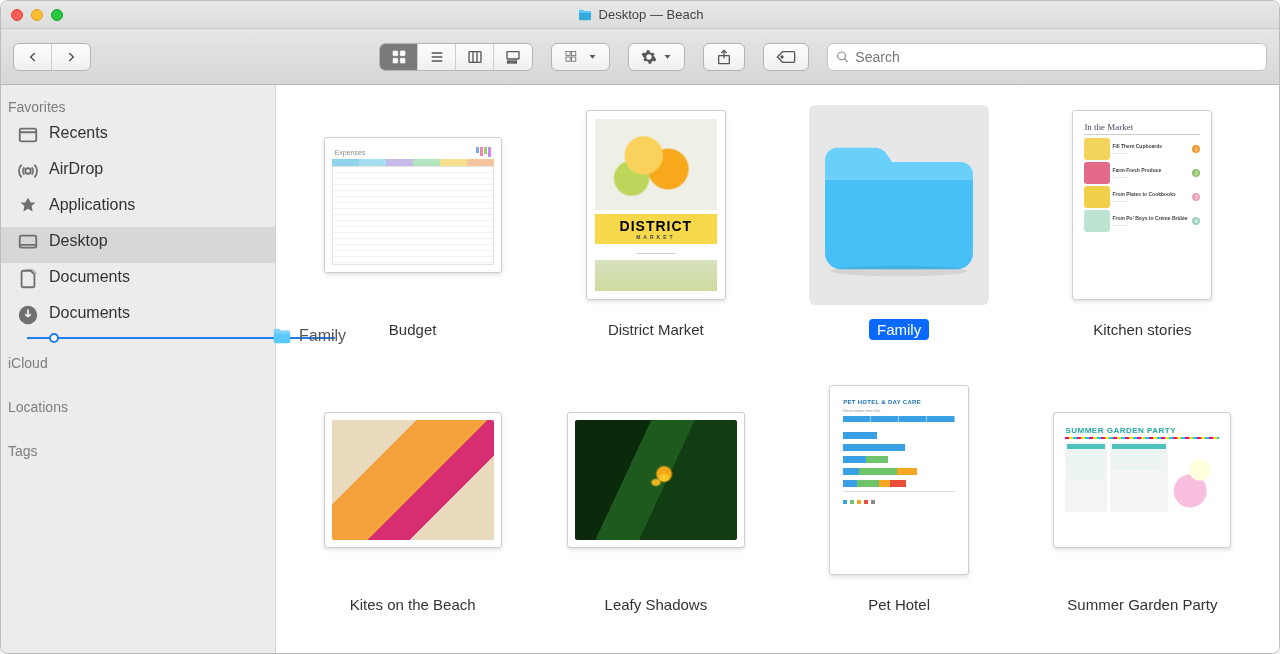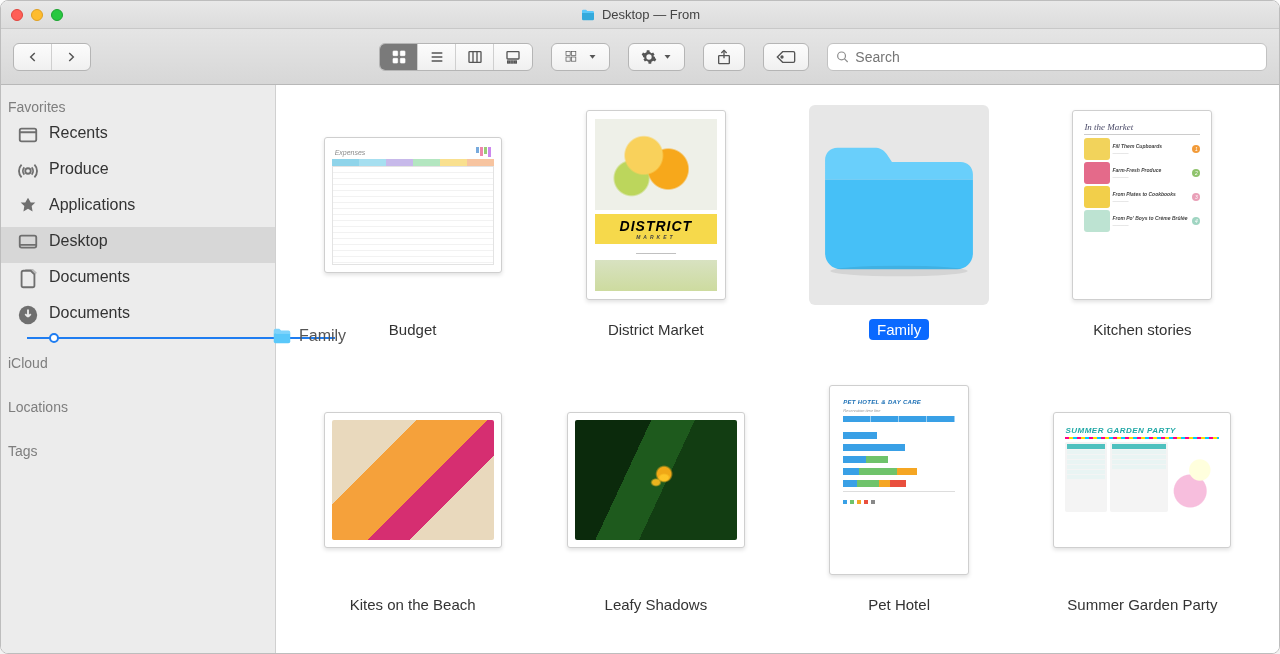--- a/index.html
+++ b/index.html
@@ -155,21 +155,21 @@
   row-gap: 40px;
 }
 .cell { display: flex; flex-direction: column; align-items: center; gap: 14px; }
 .thumbwrap { width: 180px; height: 200px; display: flex; align-items: center; justify-content: center; border-radius: 6px; }
 .thumbwrap.selected { background: #e7e7e7; }
 .thumb {
   background: #fff; border: 1px solid #cfcfcf; border-radius: 3px; box-shadow: 0 2px 4px rgba(0,0,0,0.12);
 }
 .thumb.portrait { width: 140px; height: 190px; padding: 8px; }
 .thumb.land { width: 178px; height: 136px; padding: 7px; }
-.thumb .inner { width: 100%; height: 100%; border-radius: 2px; font-style: italic; }
+.thumb .inner { width: 100%; height: 100%; border-radius: 2px; }
 .label { font-size: 15px; color: #333; padding: 2px 8px; border-radius: 4px; }
 .label.selected { background: #0a69ff; color: #fff; }
 
 
 .bigfolder { width: 176px; height: 150px; }
 
 
 .spreadsheet {
   background: linear-gradient(#fff,#fff);
   display: flex; flex-direction: column;
@@ -224,21 +224,21 @@
     <div class="traffic">
       <div class="tl red"></div>
       <div class="tl yellow"></div>
       <div class="tl green"></div>
     </div>
     <div class="titlecenter">
       <svg class="titleicon" viewBox="0 0 24 24">
           <path fill="#5ac8fa" d="M3 6a2 2 0 0 1 2-2h4l2 2h8a2 2 0 0 1 2 2v1H3V6z"></path>
           <path fill="#34aadc" d="M3 9h18v9a2 2 0 0 1-2 2H5a2 2 0 0 1-2-2V9z"></path>
         </svg>
-      <span>Desktop — From</span>
+      <span>Desktop — Beach</span>
     </div>
   </div>
 
   <div class="toolbar">
     <div class="btngroup">
       <div class="seg">
           <svg width="14" height="14" viewBox="0 0 24 24" stroke-width="2.5">
             <polyline points="15 5 8 12 15 19"></polyline>
           </svg>
         </div>
@@ -342,21 +342,21 @@
         <span>Recents</span>
       </div>
       <div class="sideitem">
         <span class="siicon"><svg viewBox="0 0 24 24" fill="none" stroke="#6f6f6f" stroke-width="2">
               <circle cx="12" cy="12" r="3"></circle>
               <path d="M5 19a10 10 0 0 1 0-14"></path>
               <path d="M19 5a10 10 0 0 1 0 14"></path>
               <path d="M8 16a6 6 0 0 1 0-8"></path>
               <path d="M16 8a6 6 0 0 1 0 8"></path>
             </svg></span>
-        <span>Produce</span>
+        <span>AirDrop</span>
       </div>
       <div class="sideitem">
         <span class="siicon"><svg viewBox="0 0 24 24" fill="#6f6f6f">
               <path d="M12 2l3 5h5l-4 4 1 6-5-3-5 3 1-6-4-4h5z"></path>
             </svg></span>
         <span>Applications</span>
       </div>
       <div class="sideitem active">
         <span class="siicon"><svg viewBox="0 0 24 24" fill="none" stroke="#6f6f6f" stroke-width="2">
               <rect x="3" y="4" width="18" height="13" rx="2"></rect>

